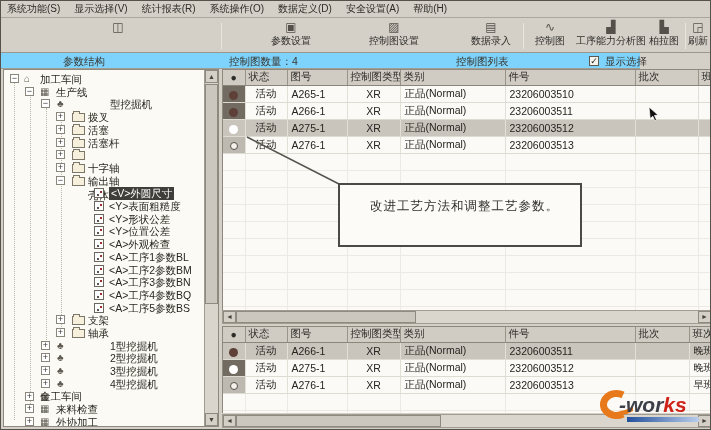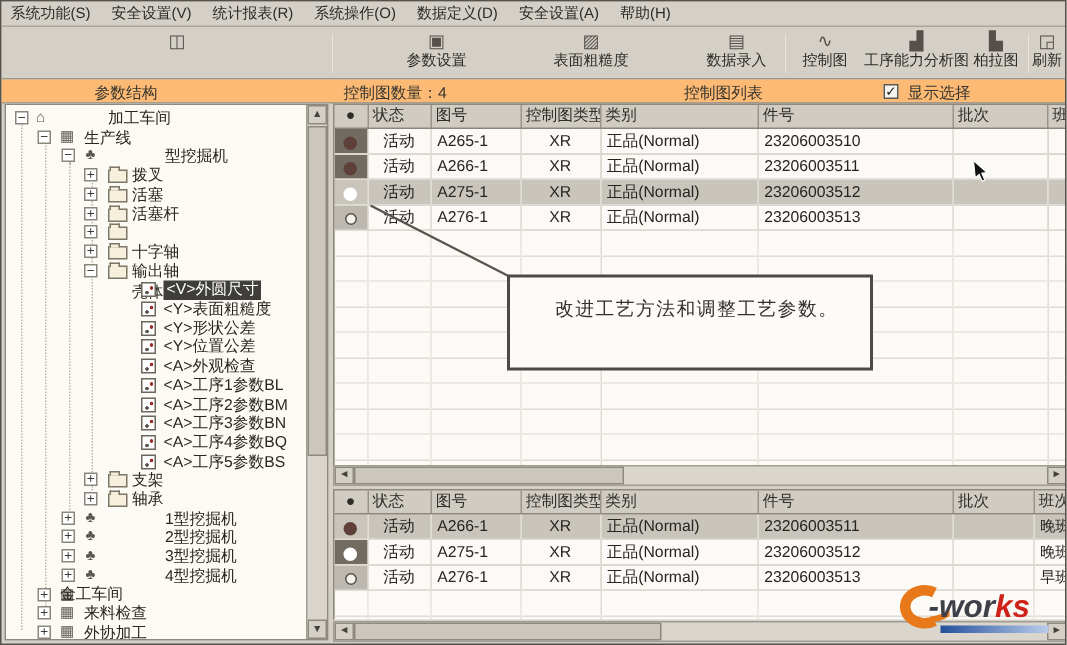--- a/index.html
+++ b/index.html
@@ -13,21 +13,21 @@
 
   
   #toolbar{position:absolute;left:0;top:18px;width:711px;height:34px;background:#d4d0c8;
     border-bottom:1px solid #9b978e;}
   .tb-btn{position:absolute;top:2px;width:100px;height:30px;text-align:center;}
   .tb-icon{display:block;font-size:12px;line-height:13px;color:#55514a;}
   .tb-label{display:block;font-size:10px;line-height:14px;color:#2e2c28;white-space:nowrap;}
   .tb-sep{position:absolute;top:4px;width:1px;height:26px;background:#a49f96;border-right:1px solid #e9e6df;}
 
   
-  #panelbar{position:absolute;left:0;top:52px;width:711px;height:16px;background:#fdba74;
+  #panelbar{position:absolute;left:0;top:52px;width:639px;height:16px;background:#7dd3fc;
     border-bottom:1px solid #a19d93;}
   .pb-text{position:absolute;top:2px;font-size:10.5px;color:#38362f;white-space:nowrap;}
   #pb-left{left:62px;}
   #pb-count{left:228px;}
   #pb-list{left:455px;}
   #pb-show{left:604px;}
   .checkbox{position:absolute;left:588px;top:3px;width:10px;height:10px;background:#f6f4ee;
     border:1px solid #5c5950;font-size:9px;line-height:9px;text-align:center;color:#222;}
 
   
@@ -99,42 +99,42 @@
   .logo-bar{position:absolute;left:34px;top:31px;width:72px;height:5px;
     background:linear-gradient(to right,#24509c,#b9cdeb);}
 </style>
 </head>
 <body>
 
 <div id="window">
 
   <div id="menubar">
       <span class="menu-item">系统功能(S)</span>
-      <span class="menu-item">安全设置(V)</span>
+      <span class="menu-item">显示选择(V)</span>
       <span class="menu-item">统计报表(R)</span>
       <span class="menu-item">系统操作(O)</span>
       <span class="menu-item">数据定义(D)</span>
       <span class="menu-item">安全设置(A)</span>
       <span class="menu-item">帮助(H)</span>
     </div>
 
   <div id="toolbar">
     <div class="tb-sep" style="left:220px"></div>
     <div class="tb-sep" style="left:522px"></div>
     <div class="tb-sep" style="left:684px"></div>
   <div class="tb-btn" style="left: 67px;">
         <span class="tb-icon">◫</span>
       </div>
       <div class="tb-btn" style="left: 240px;">
         <span class="tb-icon">▣</span>
         <span class="tb-label">参数设置</span>
       </div>
       <div class="tb-btn" style="left: 343px;">
         <span class="tb-icon">▨</span>
-        <span class="tb-label">表面粗糙度</span>
+        <span class="tb-label">控制图设置</span>
       </div>
       <div class="tb-btn" style="left: 440px;">
         <span class="tb-icon">▤</span>
         <span class="tb-label">数据录入</span>
       </div>
       <div class="tb-btn" style="left: 499px;">
         <span class="tb-icon">∿</span>
         <span class="tb-label">控制图</span>
       </div>
       <div class="tb-btn" style="left: 560px;">
@@ -161,21 +161,21 @@
 
   <div id="treepanel">
     <div class="guide" style="left:10px;top:10px;height:340px"></div>
     <div class="guide" style="left:26px;top:24px;height:310px"></div>
     <div class="guide" style="left:42px;top:38px;height:240px"></div>
     <div class="guide" style="left:57px;top:50px;height:215px"></div>
     <div id="tree-rows">
         <div class="tree-row" style="top: 3px;">
           <span class="tg" style="left: 6px;">−</span>
           <span class="tico" style="left: 20px;">⌂</span>
-          <span class="tlabel" style="left: 36px; margin-left: 32px;">加工车间</span>
+          <span class="tlabel" style="left: 36px;">加工车间</span>
         </div>
         <div class="tree-row" style="top: 15.7px;">
           <span class="tg" style="left: 21px;">−</span>
           <span class="tico" style="left: 36px;">▦</span>
           <span class="tlabel" style="left: 52px;">生产线</span>
         </div>
         <div class="tree-row" style="top: 28.4px;">
           <span class="tg" style="left: 37px;">−</span>
           <span class="tico" style="left: 53px;">♣</span>
           <span class="tlabel" style="left: 106px; text-align: right;">型挖掘机</span>

